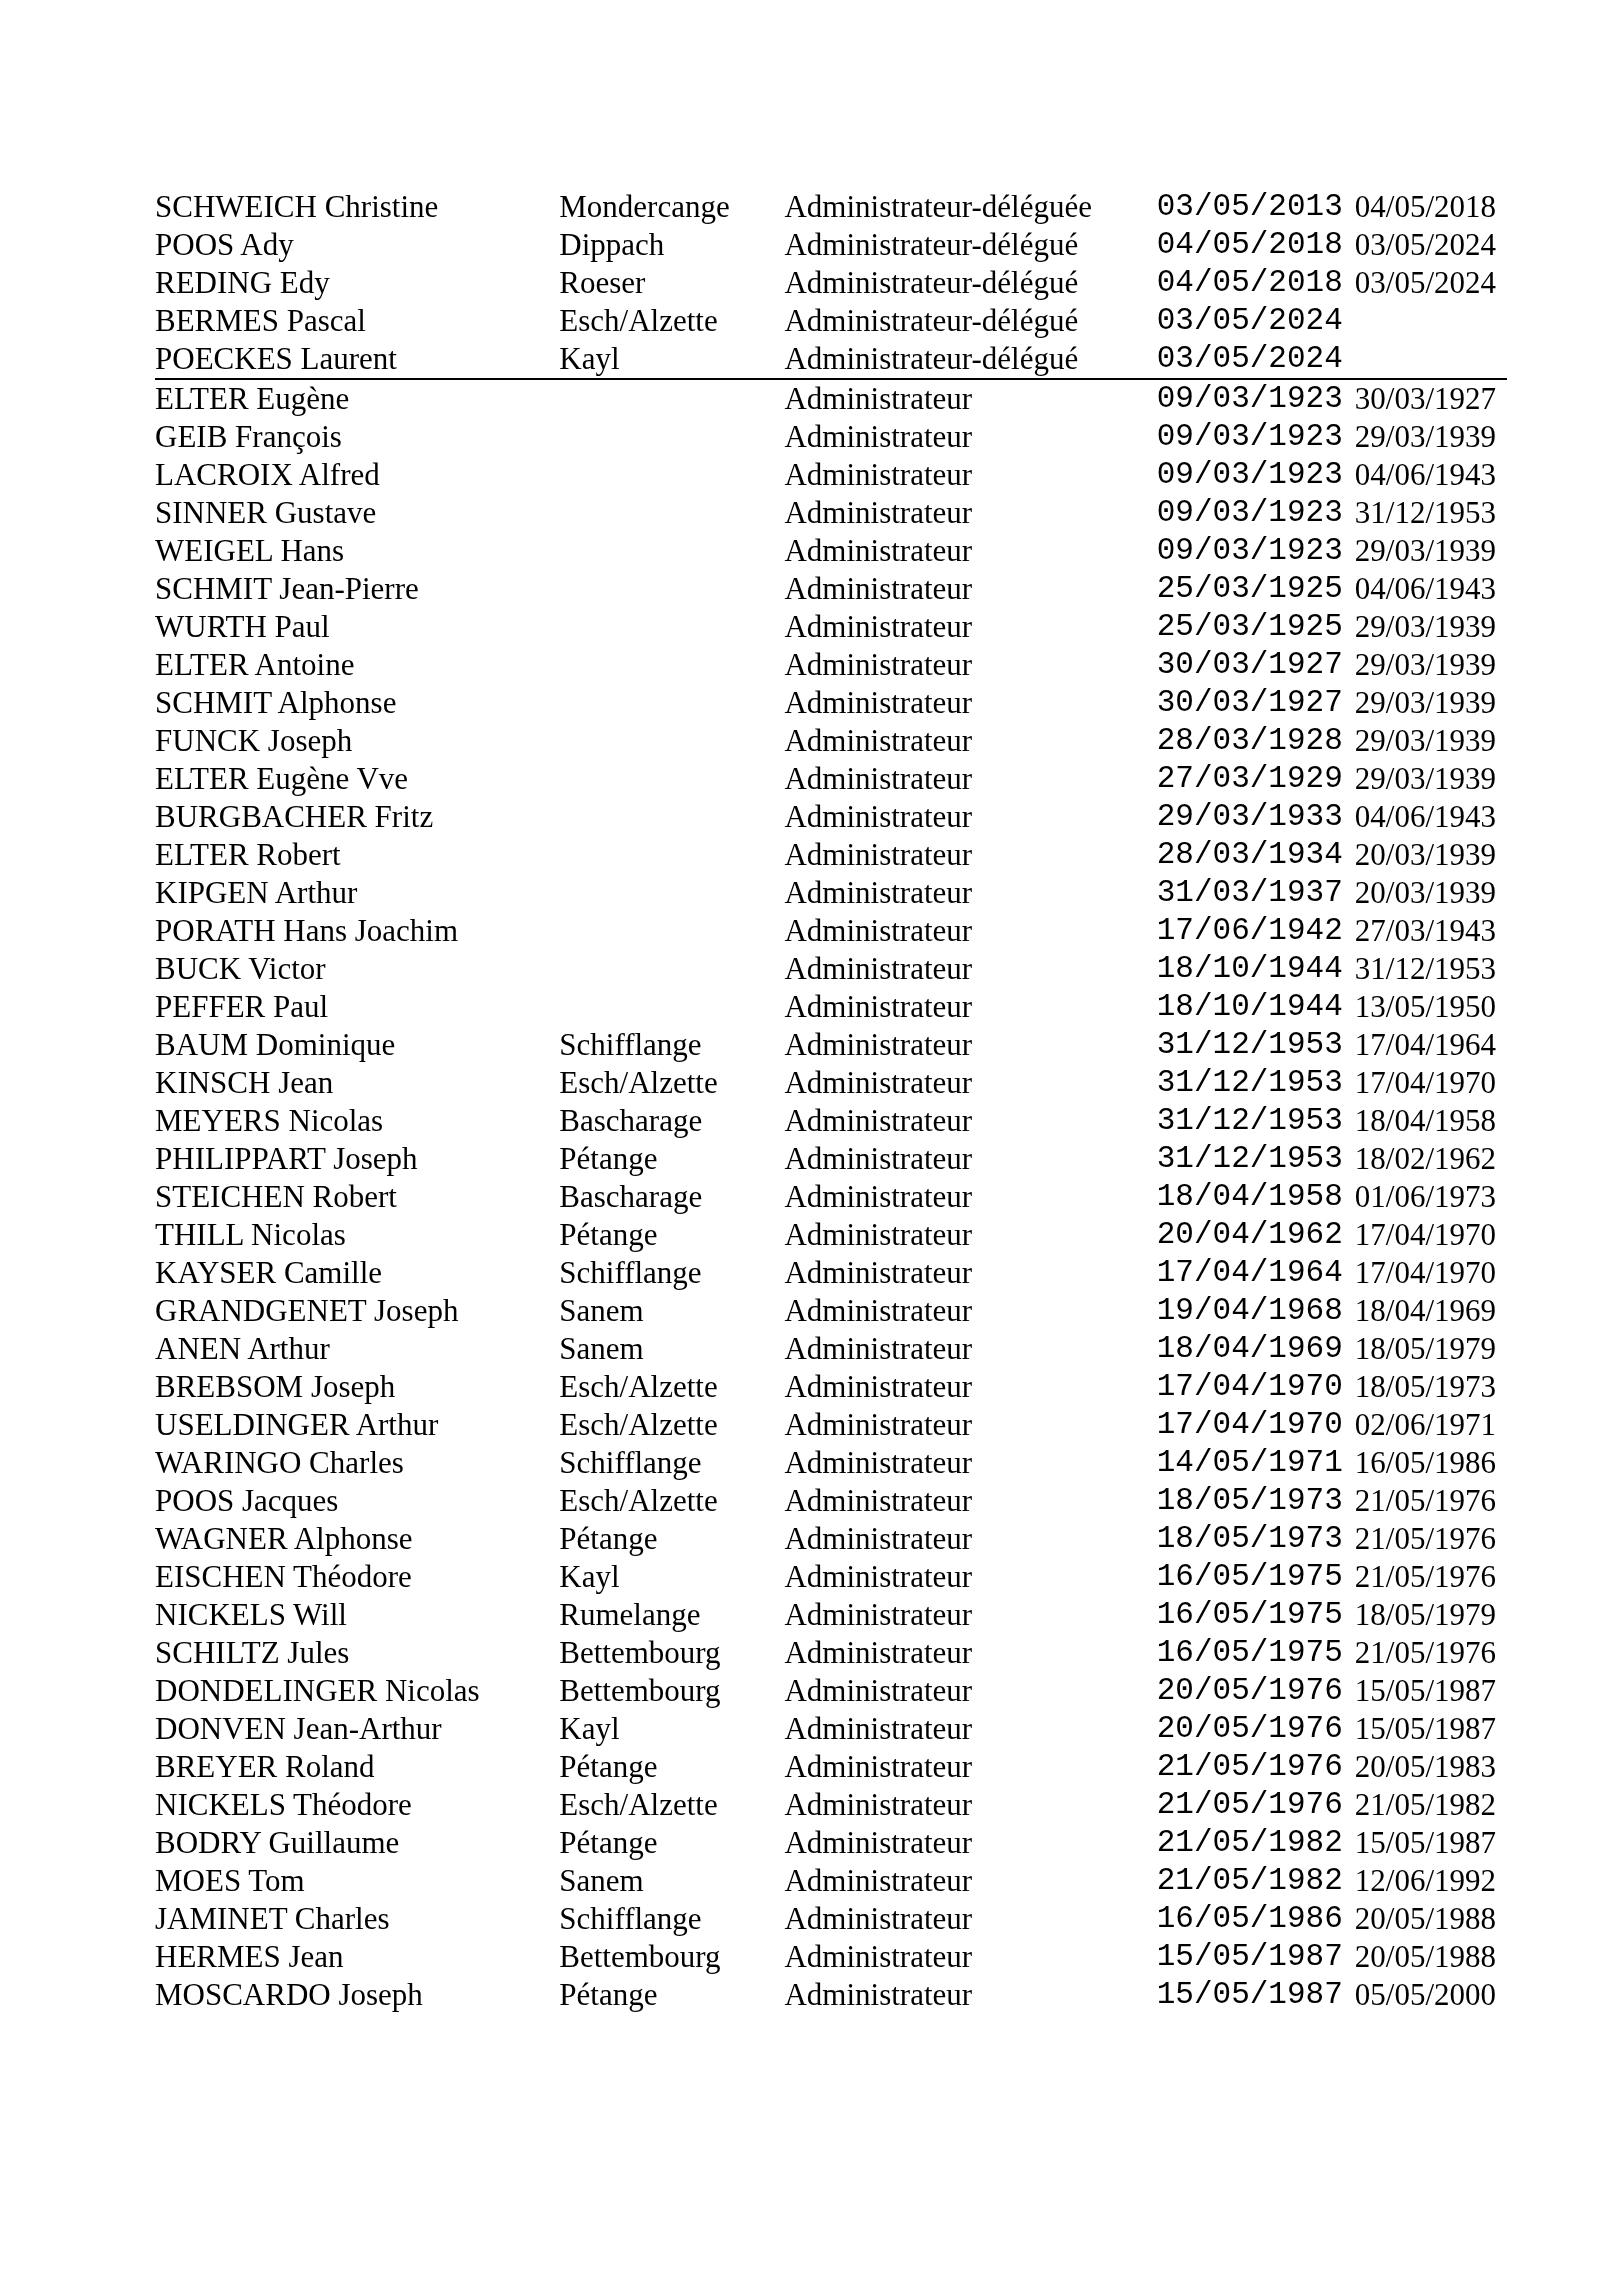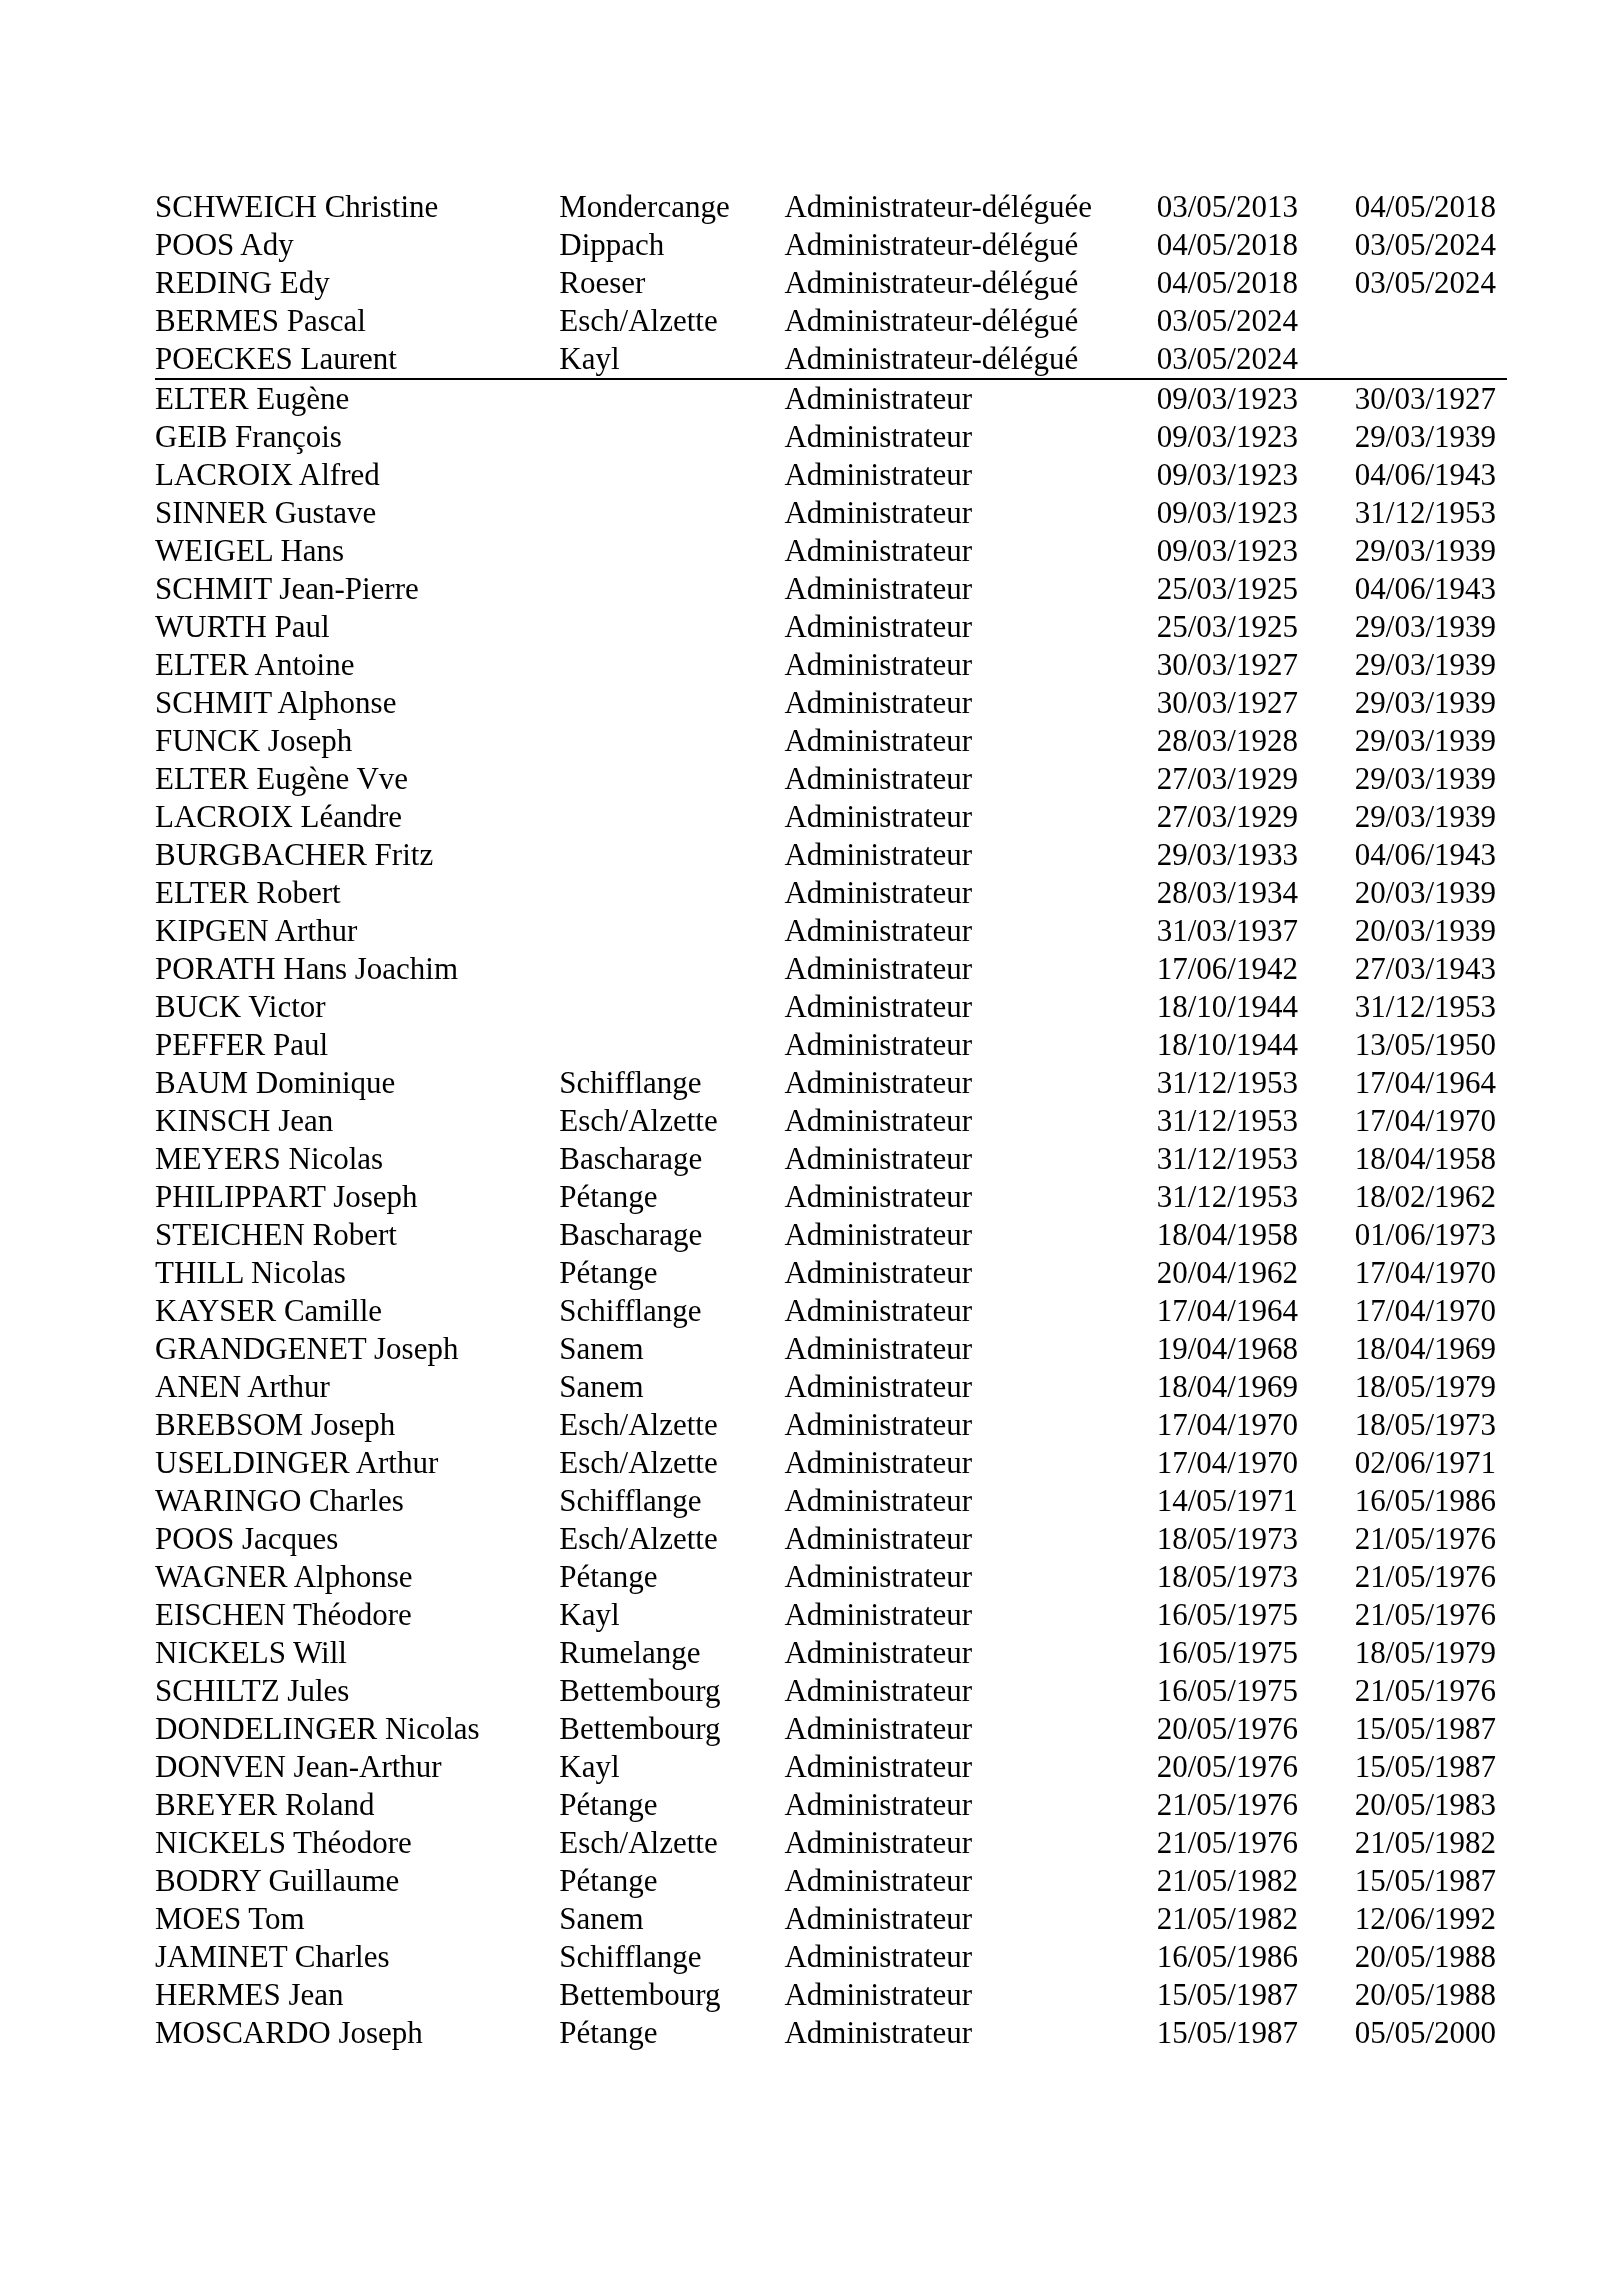--- a/index.html
+++ b/index.html
@@ -29,21 +29,21 @@
     padding: 0;
     height: 38px;
     line-height: 38px;
     white-space: nowrap;
     overflow: hidden;
     vertical-align: middle;
   }
   td.c-name  { width: 404px; padding-left: 6.9px; margin-left: 36px; }
   td.c-loc   { width: 225px; }
   td.c-role  { width: 372px; }
-  td.c-start { width: 198px; }
+  td.c-start { width: 198px; font-family: Liberation Mono, monospace; }
   td.c-end   { width: 152px; }
   tr.section-end td { border-bottom: 2.9px solid #000000; }
 </style>
 </head>
 <body>
 
 <div class="page">
   <table class="roster">
     <tbody id="roster-body">
         <tr>
@@ -152,27 +152,20 @@
     <td class="c-end">29/03/1939</td>
   </tr>
         <tr>
     <td class="c-name">ELTER Eugène Vve</td>
     <td class="c-loc"></td>
     <td class="c-role">Administrateur</td>
     <td class="c-start">27/03/1929</td>
     <td class="c-end">29/03/1939</td>
   </tr>
         <tr>
-    <td class="c-name">LACROIX Léandre</td>
-    <td class="c-loc"></td>
-    <td class="c-role">Administrateur</td>
-    <td class="c-start">27/03/1929</td>
-    <td class="c-end">29/03/1939</td>
-  </tr>
-        <tr>
     <td class="c-name">BURGBACHER Fritz</td>
     <td class="c-loc"></td>
     <td class="c-role">Administrateur</td>
     <td class="c-start">29/03/1933</td>
     <td class="c-end">04/06/1943</td>
   </tr>
         <tr>
     <td class="c-name">ELTER Robert</td>
     <td class="c-loc"></td>
     <td class="c-role">Administrateur</td>

